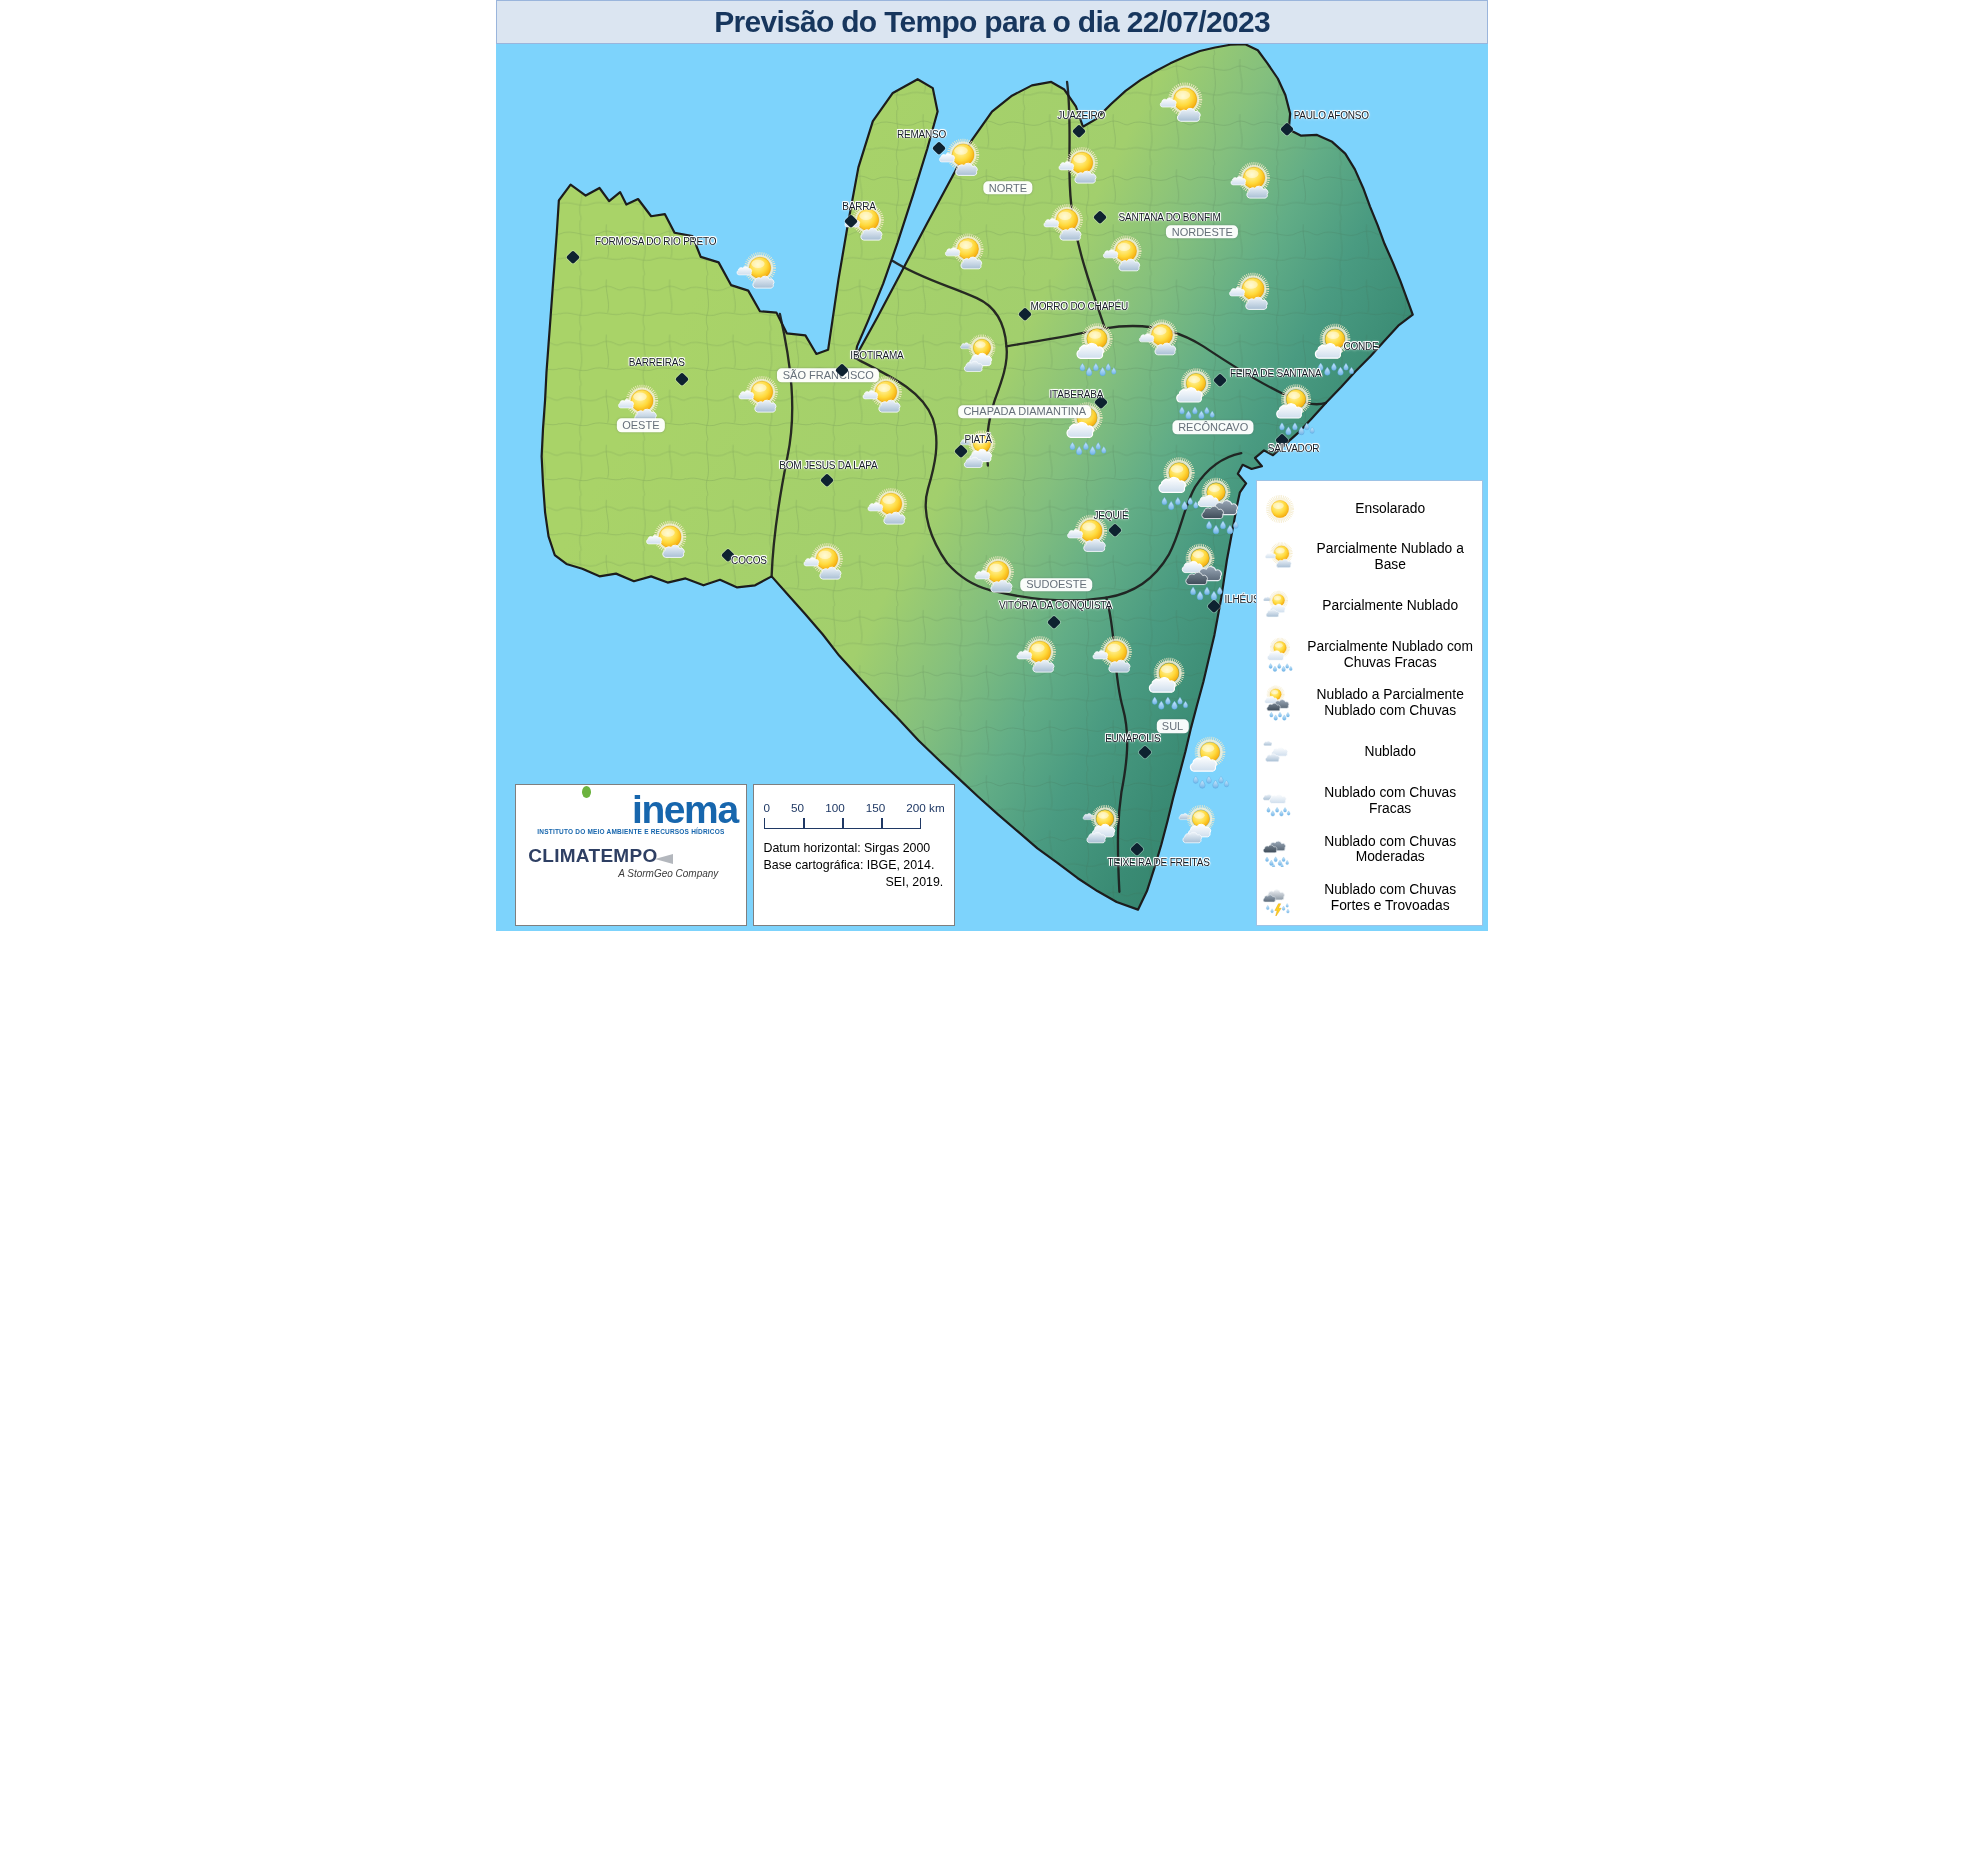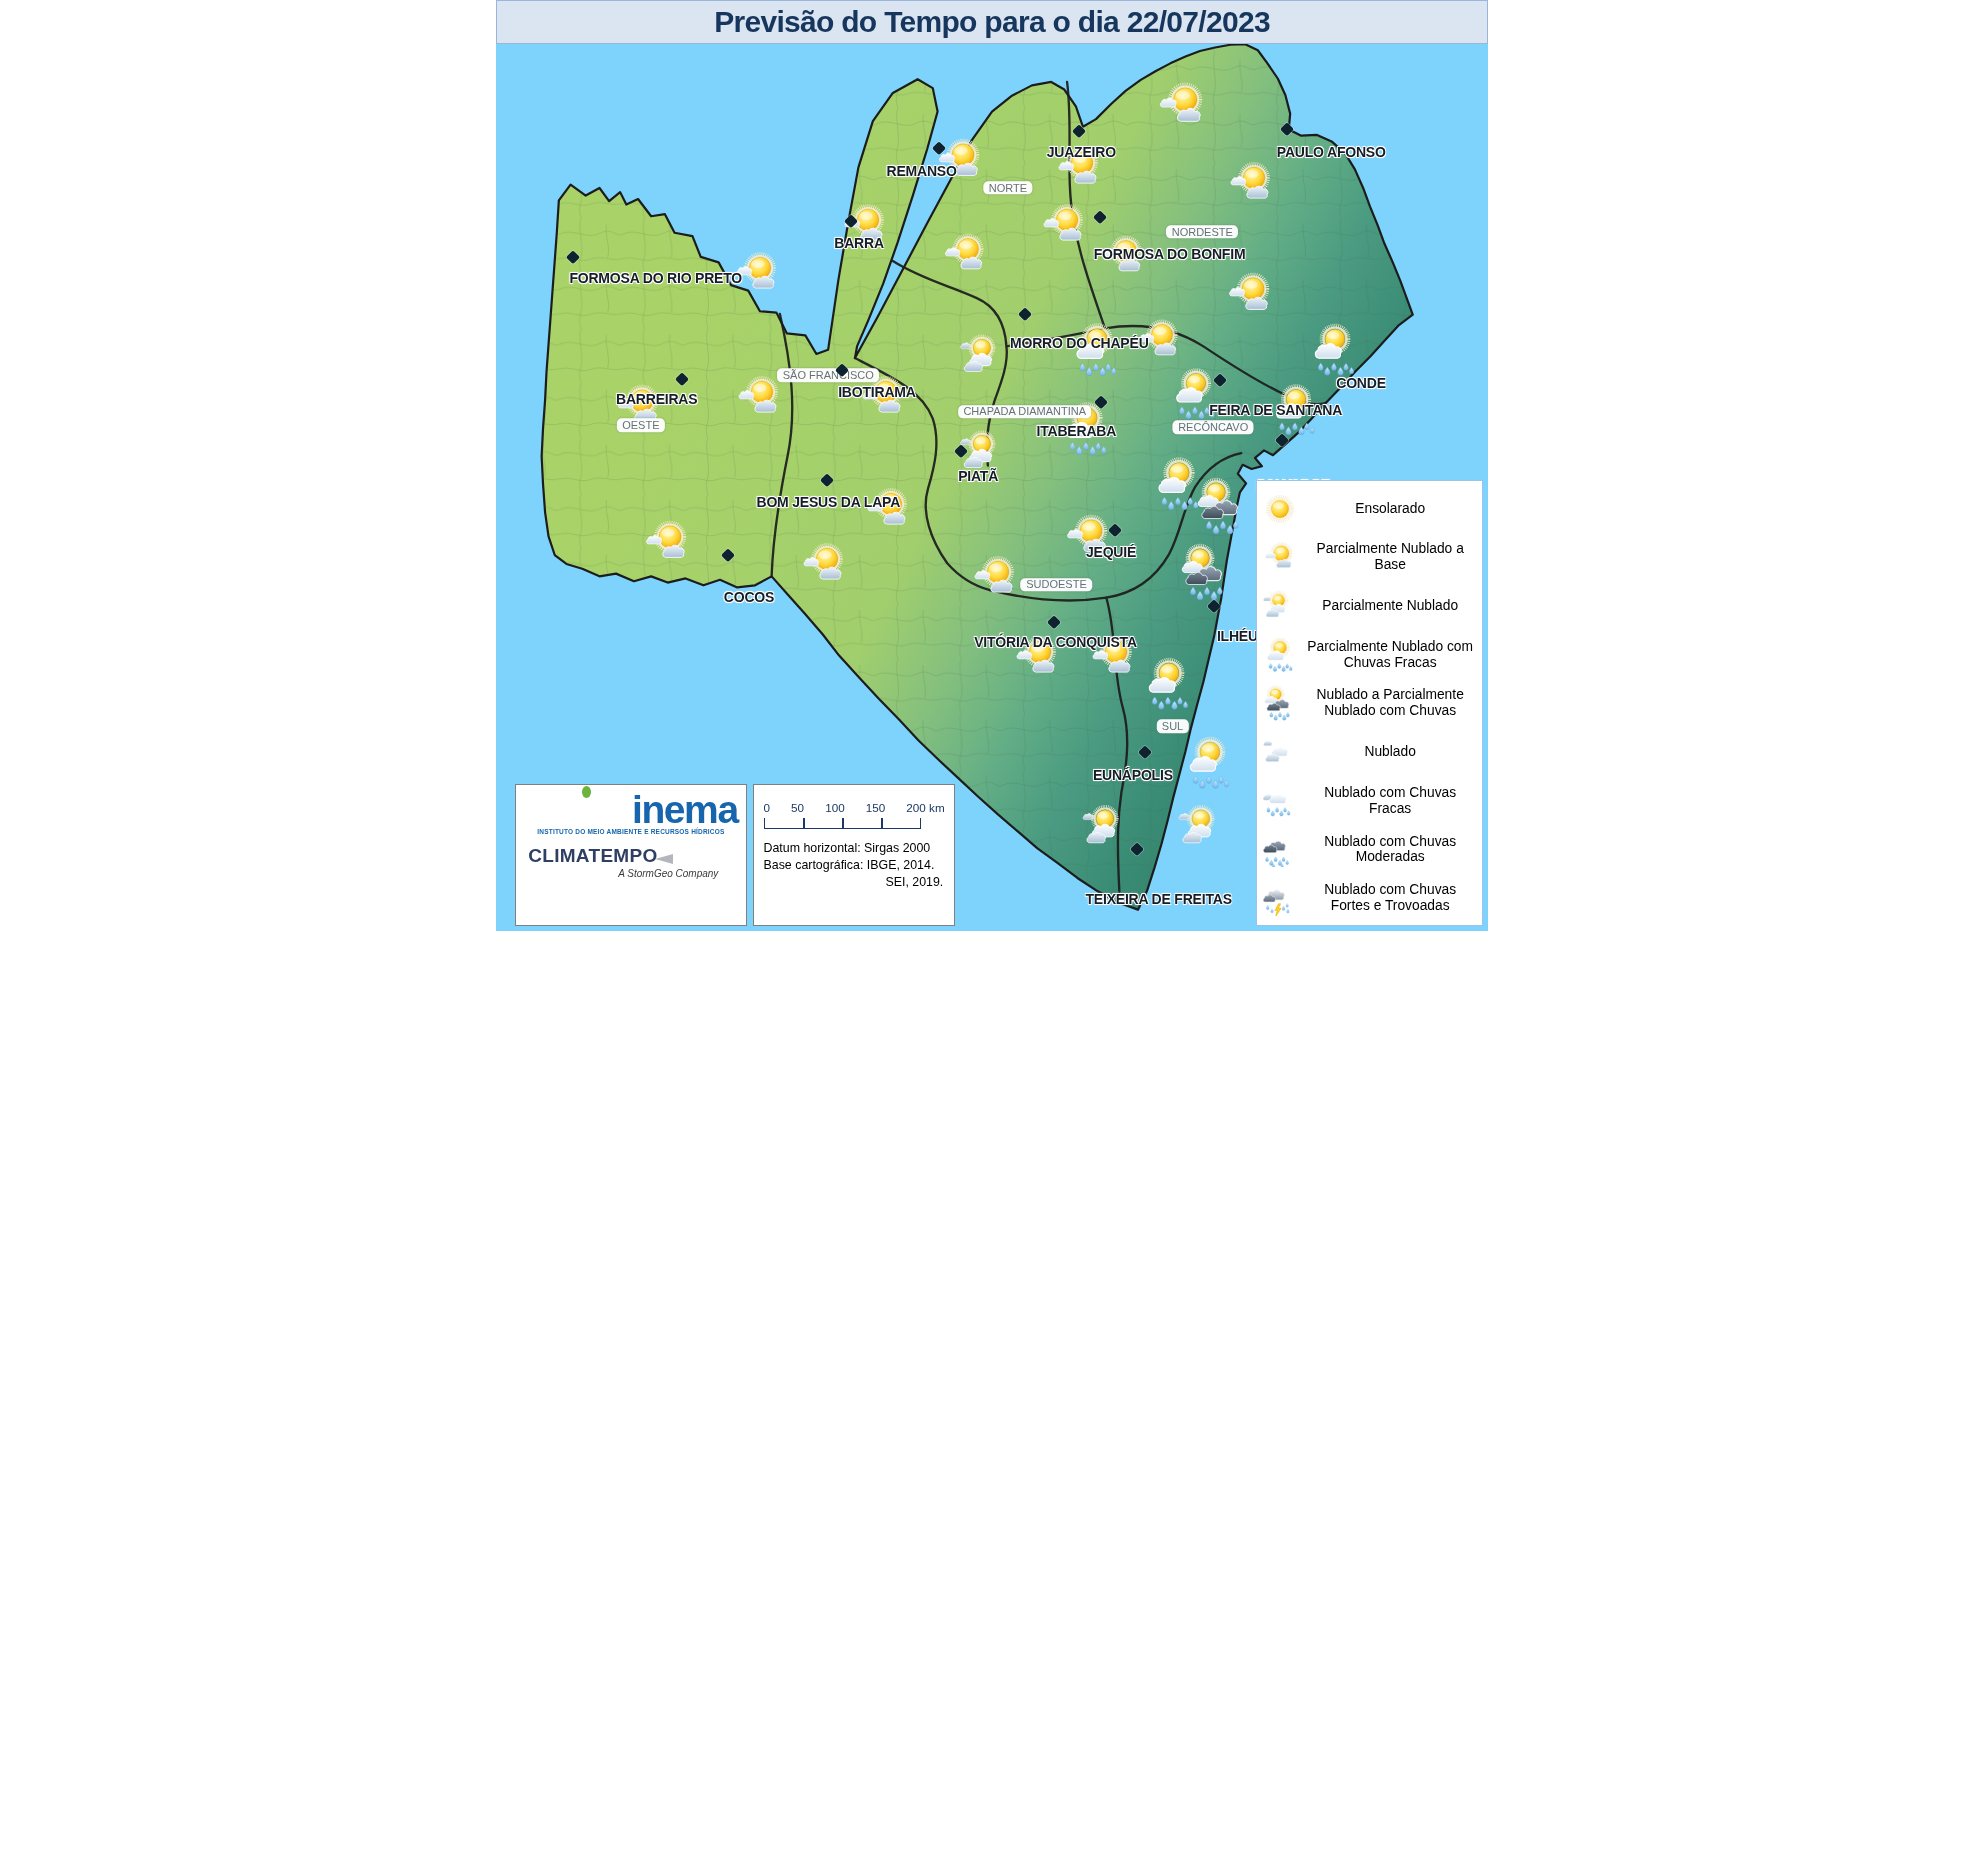--- a/index.html
+++ b/index.html
@@ -5,23 +5,23 @@
   html,body{margin:0;padding:0;background:#ffffff;font-family:"Liberation Sans",sans-serif;}
   #stage{position:relative;width:992px;height:931px;margin:0 auto;background:#7dd3fc;overflow:hidden;}
   
   #titlebar{position:absolute;left:0;top:0;width:100%;height:44px;background:#dbe5f1;
     border:1.4px solid #9ab5dc;box-sizing:border-box;display:flex;align-items:center;justify-content:center;z-index:40;}
   #titlebar h1{margin:0;font-size:30px;font-weight:bold;color:#17365d;letter-spacing:-0.7px;white-space:nowrap;}
   
   #mapsvg{position:absolute;left:0;top:0;width:992px;height:931px;z-index:1;}
   
   .ovl{position:absolute;left:0;top:0;width:100%;height:100%;z-index:5;pointer-events:none;}
-  .city-label{position:absolute;transform:translate(-50%,-50%);font-size:14px;font-weight:bold;color:#161d26;
+  .city-label{position:absolute;transform:translate(-50%,-50%);font-size:10px;font-weight:normal;color:#161d26;
     letter-spacing:-0.2px;white-space:nowrap;
-    text-shadow:-0.7px -0.7px 0 #fff,0.7px -0.7px 0 #fff,-0.7px 0.7px 0 #fff,0.7px 0.7px 0 #fff,0 0 2.8px #fff;margin-top:37px;}
+    text-shadow:-0.7px -0.7px 0 #fff,0.7px -0.7px 0 #fff,-0.7px 0.7px 0 #fff,0.7px 0.7px 0 #fff,0 0 2.8px #fff;}
   .marker{position:absolute;width:9.6px;height:9.6px;background:#0e2230;border-radius:2.1px;
     transform:translate(-50%,-50%) rotate(45deg);box-shadow:0 0 0 0.7px rgba(255,255,255,.35);}
   .region-label{position:absolute;transform:translate(-50%,-50%);font-size:11px;color:#66707a;
     background:rgba(255,255,255,.96);border-radius:4.8px;padding:0.7px 5.5px;white-space:nowrap;
     box-shadow:0 0 2.1px rgba(90,100,110,.55);}
   .wicon{position:absolute;transform:translate(-50%,-50%);}
   
   #legend{position:absolute;left:76.6%;top:51.6%;width:22.9%;height:47.9%;background:#ffffff;
     border:1.4px solid #9dc3e6;box-sizing:border-box;z-index:30;display:grid;grid-template-rows:repeat(9,1fr);
     padding:2.8px 5.5px;}
@@ -438,21 +438,21 @@
   <div class="ovl" id="cities-layer">
       <div class="marker" style="left: 58.8%; top: 14.1%;"></div>
       <div class="city-label" style="left: 59%; top: 12.4%;">JUAZEIRO</div>
       <div class="marker" style="left: 79.7%; top: 13.9%;"></div>
       <div class="city-label" style="left: 84.2%; top: 12.4%;">PAULO AFONSO</div>
       <div class="marker" style="left: 44.7%; top: 15.9%;"></div>
       <div class="city-label" style="left: 42.9%; top: 14.4%;">REMANSO</div>
       <div class="marker" style="left: 35.8%; top: 23.7%;"></div>
       <div class="city-label" style="left: 36.6%; top: 22.1%;">BARRA</div>
       <div class="marker" style="left: 60.9%; top: 23.3%;"></div>
-      <div class="city-label" style="left: 67.9%; top: 23.3%;">FORMOSA DO BONFIM</div>
+      <div class="city-label" style="left: 67.9%; top: 23.3%;">SANTANA DO BONFIM</div>
       <div class="marker" style="left: 7.8%; top: 27.6%;"></div>
       <div class="city-label" style="left: 16.1%; top: 25.9%;">FORMOSA DO RIO PRETO</div>
       <div class="marker" style="left: 53.3%; top: 33.7%;"></div>
       <div class="city-label" style="left: 58.8%; top: 32.9%;">MORRO DO CHAPÉU</div>
       <div class="city-label" style="left: 87.2%; top: 37.2%;">CONDE</div>
       <div class="marker" style="left: 34.9%; top: 39.7%;"></div>
       <div class="city-label" style="left: 38.4%; top: 38.1%;">IBOTIRAMA</div>
       <div class="marker" style="left: 18.8%; top: 40.7%;"></div>
       <div class="city-label" style="left: 16.2%; top: 38.9%;">BARREIRAS</div>
       <div class="marker" style="left: 73%; top: 40.8%;"></div>

